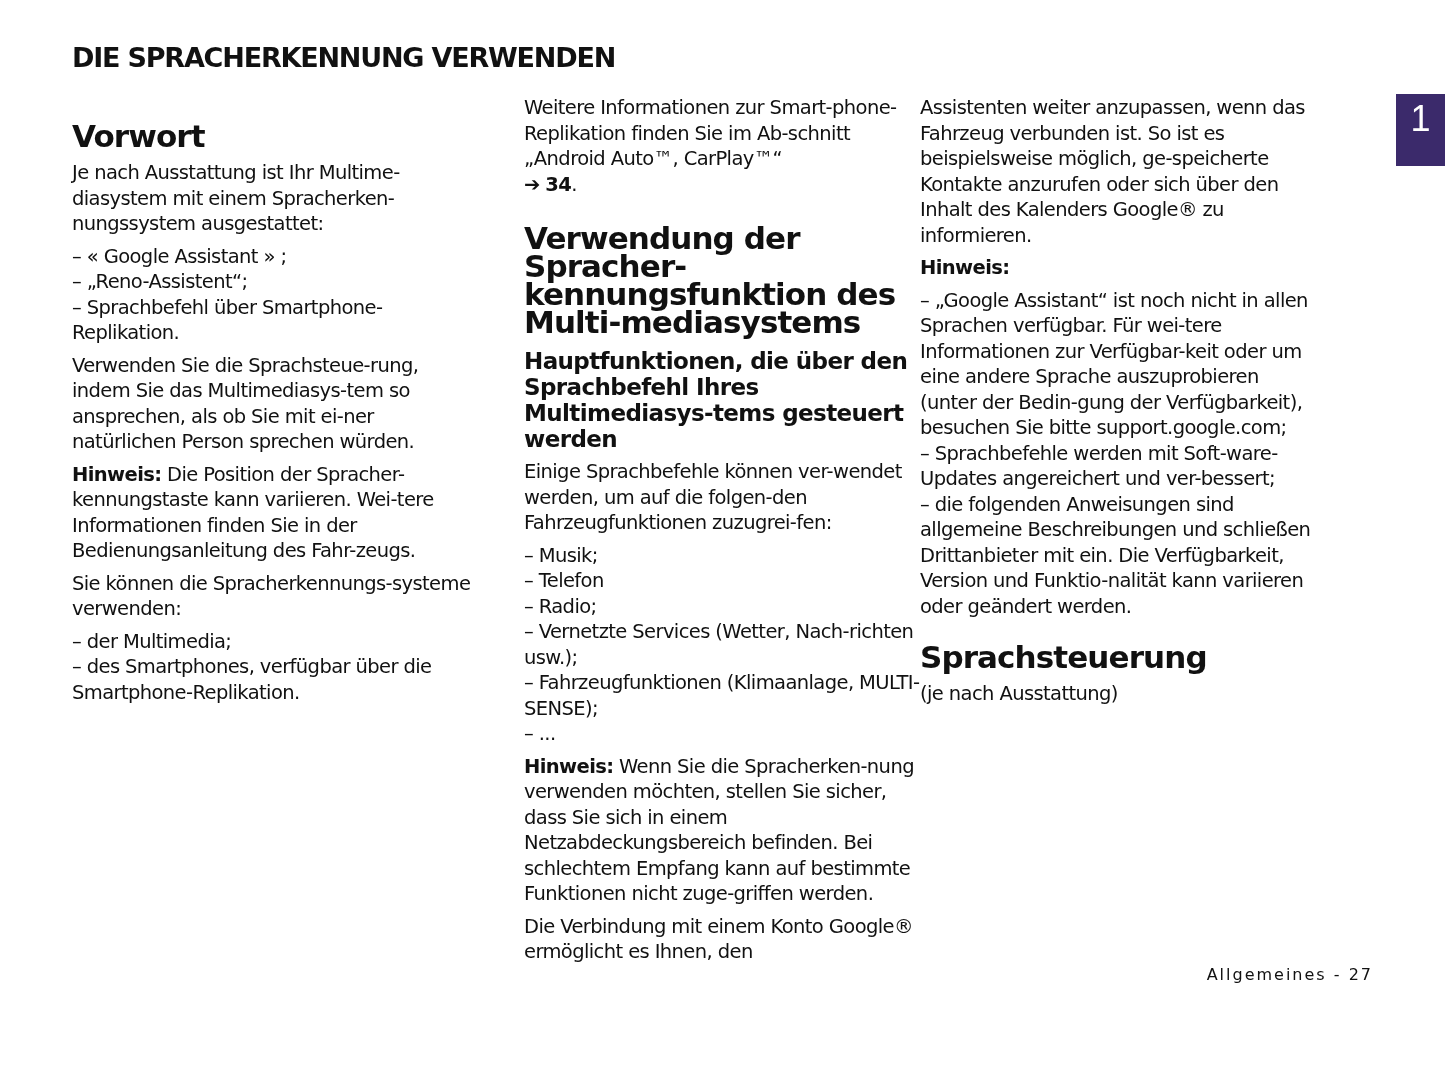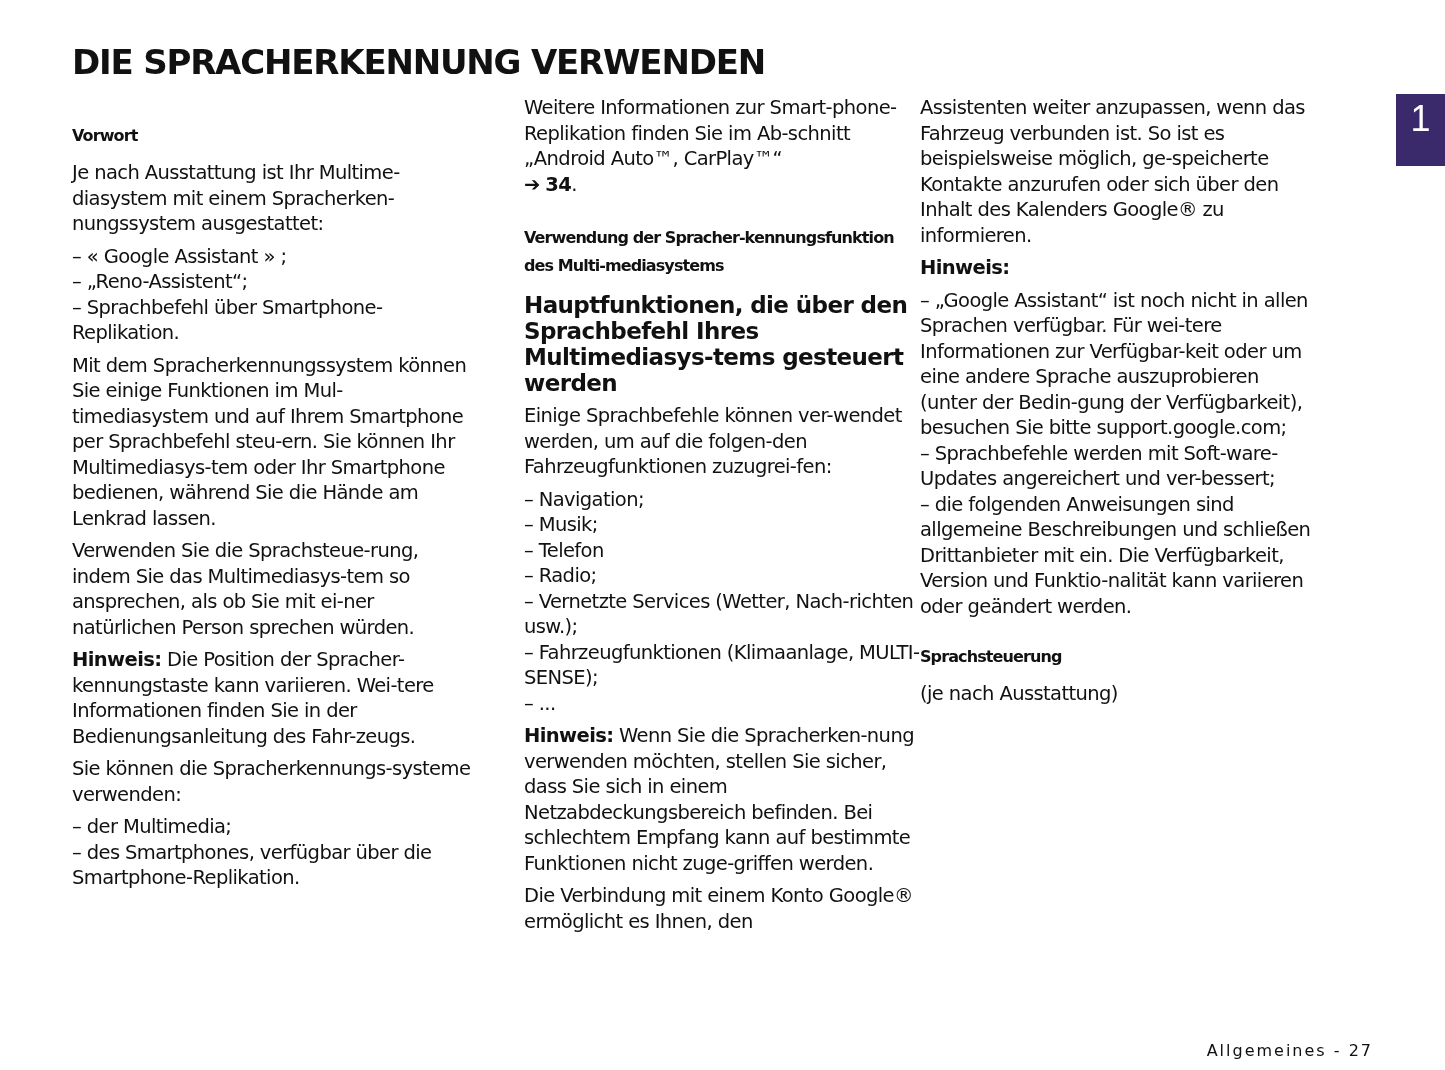--- a/index.html
+++ b/index.html
@@ -2,81 +2,79 @@
 <html><head>
 <meta charset="utf-8">
 <style>
   html, body { margin: 0; padding: 0; background: #ffffff; }
   body {
     width: 1445px; height: 1070px; position: relative; overflow: hidden;
     font-family: "DejaVu Sans", sans-serif; color: #111111;
   }
   .page-title {
     position: absolute; left: 72px; top: 42px;
-    font-size: 34px; font-weight: bold; letter-spacing: -1.2px; margin: 0;
+    font-size: 27px; font-weight: bold; letter-spacing: -1.2px; margin: 0;
   }
   .col { position: absolute; top: 95px; width: 400px; }
   .col1 { left: 72px; }
   .col2 { left: 524px; }
   .col3 { left: 920px; width: 400px; }
   p, .li {
     font-size: 19.5px; line-height: 25.5px; margin: 0; letter-spacing: -0.6px;
   }
   .para { margin-bottom: 7px; }
   .li { white-space: normal; }
   .list { margin-bottom: 7px; }
   h2 {
-    font-size: 16px; line-height: 28px; font-weight: bold; margin: 0; letter-spacing: -0.9px;
+    font-size: 31px; line-height: 28px; font-weight: bold; margin: 0; letter-spacing: -0.9px;
   }
   h3 {
     font-size: 23px; line-height: 26px; font-weight: bold; margin: 0 0 7px 0; letter-spacing: -0.6px;
   }
   .b { font-weight: bold; }
   .arrow { font-weight: bold; }
   .chapter-tab {
     position: absolute; left: 1396px; top: 94px; width: 49px; height: 72px;
     background: #3b2a6b; color: #ffffff; font-size: 36px; font-family: "Liberation Sans", sans-serif;
     text-align: center; line-height: 50px;
   }
   .footer {
-    position: absolute; right: 72px; top: 1041px; font-size: 16px; letter-spacing: 2px;
+    position: absolute; right: 72px; top: 965px; font-size: 16px; letter-spacing: 2px;
   }
 </style>
 </head>
 <body>
 
 <h1 class="page-title">DIE SPRACHERKENNUNG VERWENDEN</h1>
 <div class="chapter-tab">1</div>
 
 <div class="col col1">
   <h2 style="margin-top:27px;margin-bottom:10px;">Vorwort</h2>
   <p class="para">Je nach Ausstattung ist Ihr Multime-diasystem mit einem Spracherken-nungssystem ausgestattet:</p>
   <div class="list">
     <div class="li">–  « Google Assistant » ;</div>
     <div class="li">–  „Reno-Assistent“;</div>
     <div class="li">–  Sprachbefehl über Smartphone-Replikation.</div>
   </div>
-  <p class="para">Mit dem Spracherkennungssystem können Sie einige Funktionen im Mul-timediasystem und auf Ihrem Smartphone per Sprachbefehl steu-ern. Sie können Ihr Multimediasys-tem oder Ihr Smartphone bedienen, während Sie die Hände am Lenkrad lassen.</p>
   <p class="para">Verwenden Sie die Sprachsteue-rung, indem Sie das Multimediasys-tem so ansprechen, als ob Sie mit ei-ner natürlichen Person sprechen würden.</p>
   <p class="para"><span class="b">Hinweis:</span><span> Die Position der Spracher-kennungstaste kann variieren. Wei-tere Informationen finden Sie in der Bedienungsanleitung des Fahr-zeugs.</span></p>
   <p class="para">Sie können die Spracherkennungs-systeme verwenden:</p>
   <div class="list">
     <div class="li">–  der Multimedia;</div>
     <div class="li">–  des Smartphones, verfügbar über die Smartphone-Replikation.</div>
   </div>
 </div>
 
 <div class="col col2">
   <p class="para" style="margin-bottom:0;"><span>Weitere Informationen zur Smart-phone-Replikation finden Sie im Ab-schnitt „Android Auto™, CarPlay™“</span></p>
   <p class="para" style="margin-bottom:27px;"><span class="arrow">➔</span> <span class="b">34</span><span>.</span></p>
   <h2 style="margin-bottom:12px;">Verwendung der Spracher-kennungsfunktion des Multi-mediasystems</h2>
   <h3>Hauptfunktionen, die über den Sprachbefehl Ihres Multimediasys-tems gesteuert werden</h3>
   <p class="para">Einige Sprachbefehle können ver-wendet werden, um auf die folgen-den Fahrzeugfunktionen zuzugrei-fen:</p>
   <div class="list">
-    <div class="li">–  Navigation;</div>
     <div class="li">–  Musik;</div>
     <div class="li">–  Telefon</div>
     <div class="li">–  Radio;</div>
     <div class="li">–  Vernetzte Services (Wetter, Nach-richten usw.);</div>
     <div class="li">–  Fahrzeugfunktionen (Klimaanlage, MULTI-SENSE);</div>
     <div class="li">–  ...</div>
   </div>
   <p class="para"><span class="b">Hinweis:</span><span> Wenn Sie die Spracherken-nung verwenden möchten, stellen Sie sicher, dass Sie sich in einem Netzabdeckungsbereich befinden. Bei schlechtem Empfang kann auf bestimmte Funktionen nicht zuge-griffen werden.</span></p>
   <p class="para">Die Verbindung mit einem Konto Google® ermöglicht es Ihnen, den</p>
 </div>

